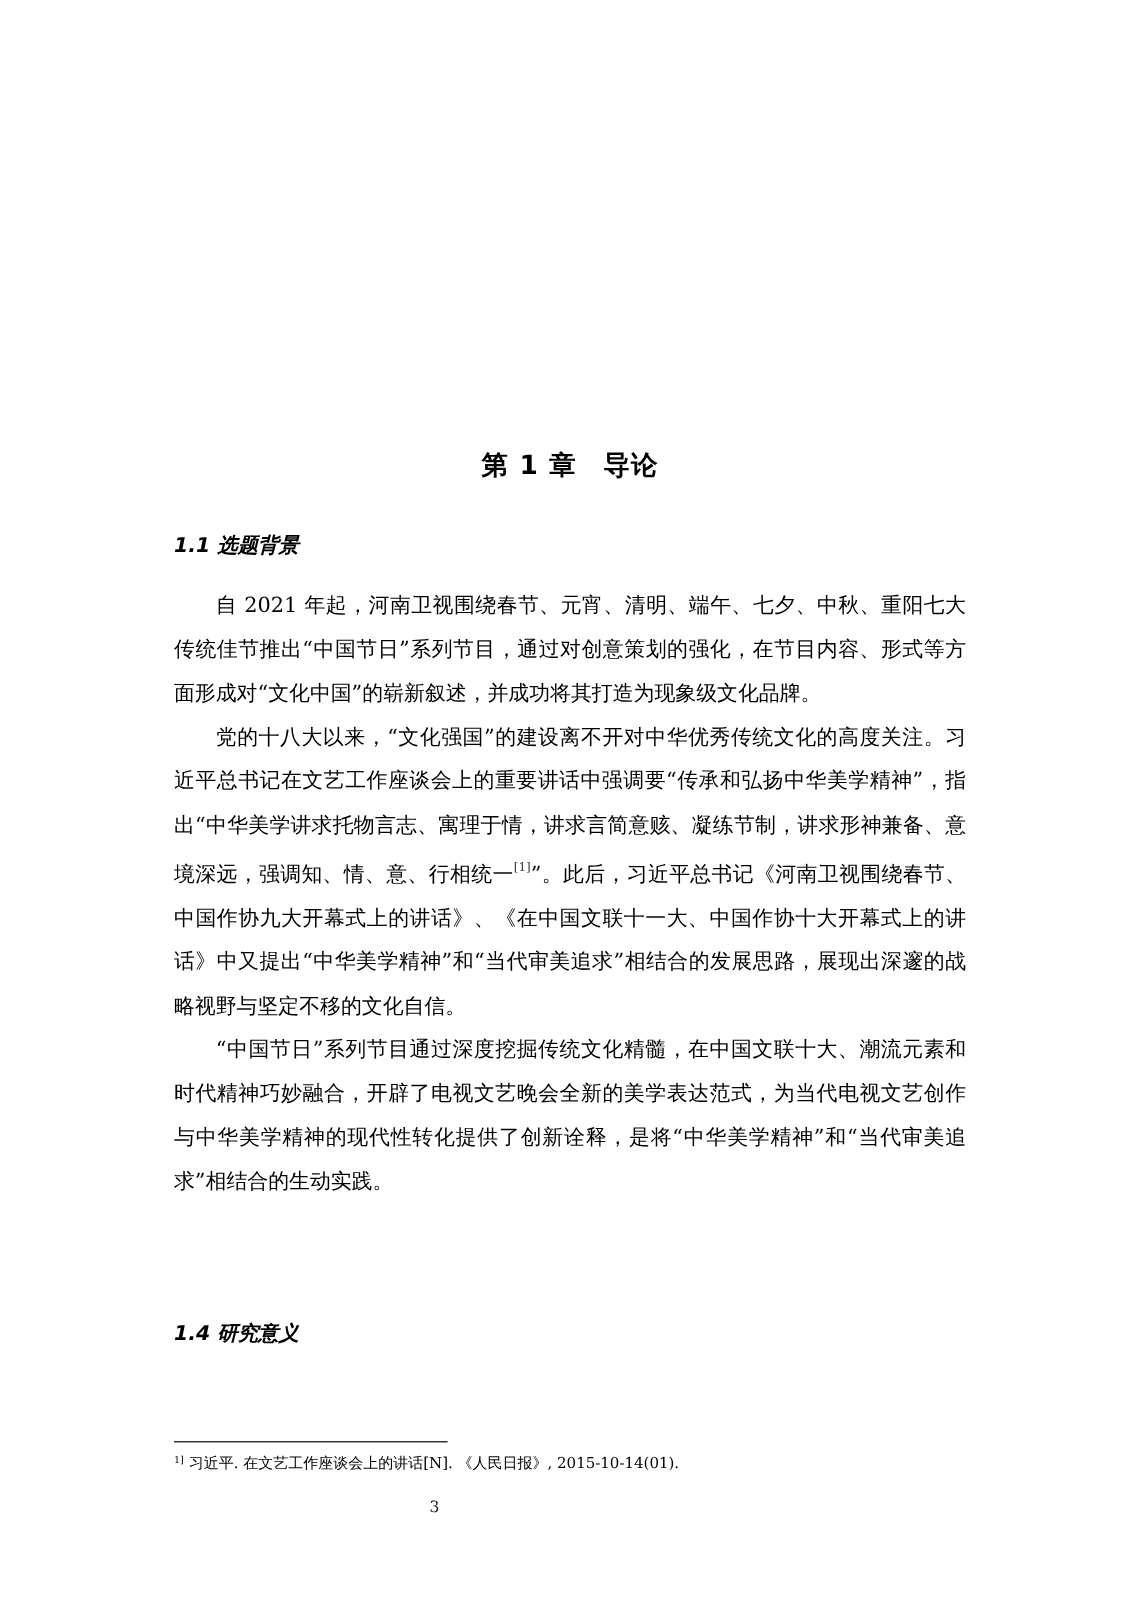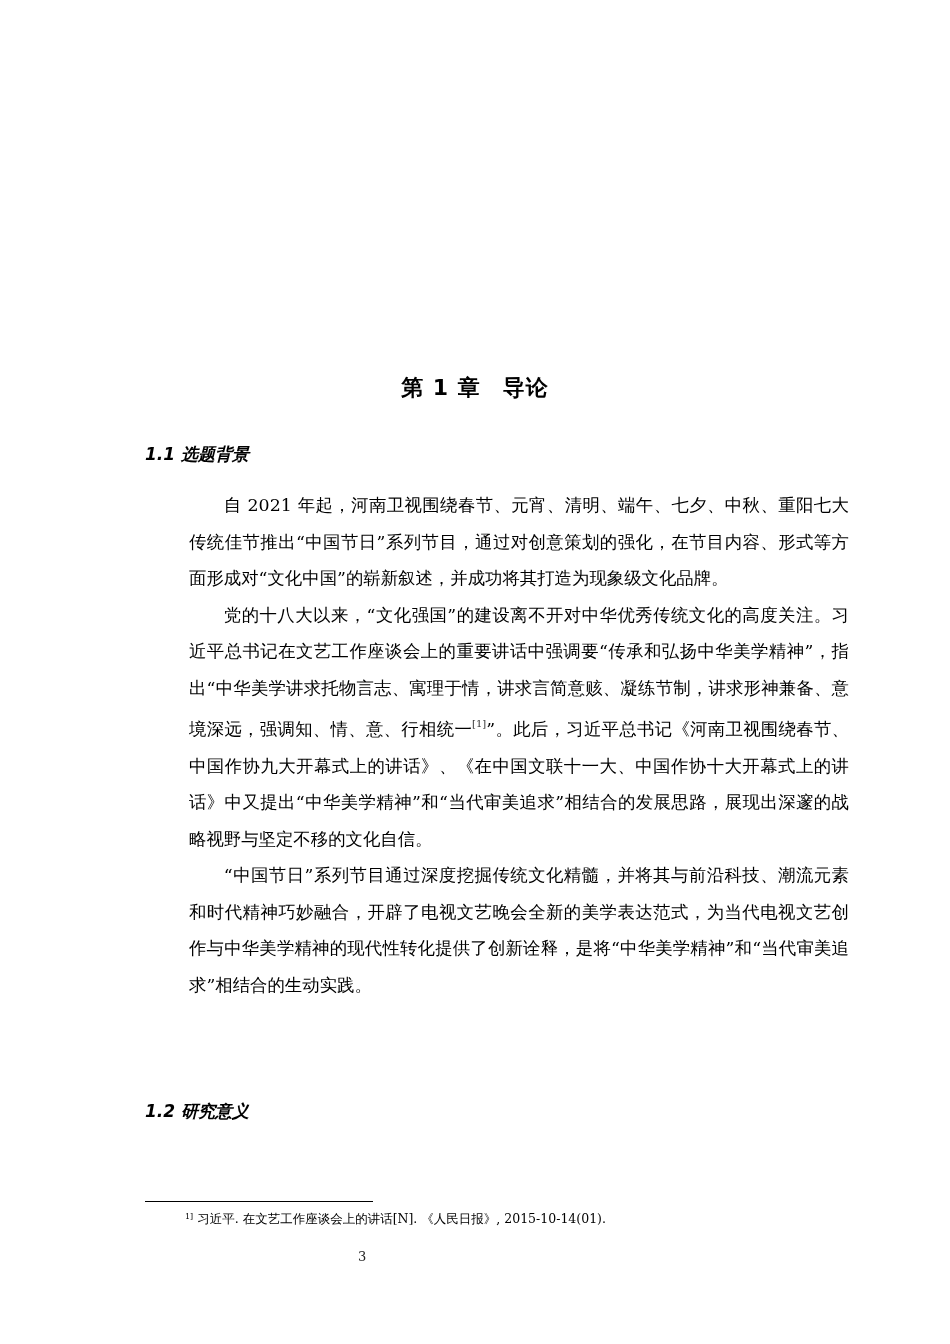--- a/index.html
+++ b/index.html
@@ -11,42 +11,42 @@
          font-size: 22px; letter-spacing: 1px; }
   .chapter-title .gap { display: inline-block; width: 22px; }
   .section-title { position: absolute; left: 145px; font-family: "DejaVu Sans", "Liberation Sans", sans-serif;
          font-weight: bold; font-size: 17px; font-style: italic; }
   .body-text { position: absolute; left: 145px; width: 660px; font-size: 17.4px; line-height: 36.5px;
          text-align: justify; }
   .body-text p { margin: 0; text-indent: 2em; }
   .sup { font-size: 10px; vertical-align: 8px; color: #333; }
   .footnote-rule { position: absolute; left: 145px; top: 1201px; width: 228px; height: 0;
          border-top: 1px solid #000; }
-  .footnote { position: absolute; left: 145px; top: 1211px; font-size: 12.5px; color: #000; margin-left: 40px; }
+  .footnote { position: absolute; left: 145px; top: 1211px; font-size: 12.5px; color: #000; }
   .footnote .fn-mark { font-size: 8px; vertical-align: 4px; }
   .page-number { position: absolute; left: 358px; top: 1249px; font-size: 13px; color: #222; }
 </style>
 </head>
 <body>
 
 <div class="page">
 
   <div class="chapter-title">
     <span>第 1 章</span><span class="gap"></span><span>导论</span>
   </div>
 
   <div class="section-title" style="top:443px;">1.1 选题背景</div>
 
-  <div class="body-text" style="top:487px;margin-left:44px;">
+  <div class="body-text" style="top:487px;">
     <p>自 2021 年起，河南卫视围绕春节、元宵、清明、端午、七夕、中秋、重阳七大传统佳节推出“中国节日”系列节目，通过对创意策划的强化，在节目内容、形式等方面形成对“文化中国”的崭新叙述，并成功将其打造为现象级文化品牌。</p>
     <p><span>党的十八大以来，“文化强国”的建设离不开对中华优秀传统文化的高度关注。习近平总书记在文艺工作座谈会上的重要讲话中强调要“传承和弘扬中华美学精神”，指出“中华美学讲求托物言志、寓理于情，讲求言简意赅、凝练节制，讲求形神兼备、意境深远，强调知、情、意、行相统一</span><span class="sup">[1]</span><span>”。此后，习近平总书记《河南卫视围绕春节、中国作协九大开幕式上的讲话》、《在中国文联十一大、中国作协十大开幕式上的讲话》中又提出“中华美学精神”和“当代审美追求”相结合的发展思路，展现出深邃的战略视野与坚定不移的文化自信。</span></p>
-    <p>“中国节日”系列节目通过深度挖掘传统文化精髓，并将其与前沿科技、潮流元素和时代精神巧妙融合，开辟了电视文艺晚会全新的美学表达范式，为当代电视文艺创作与中华美学精神的现代性转化提供了创新诠释，是将“中华美学精神”和“当代审美追求”相结合的生动实践。</p>
+    <p>“中国节日”系列节目通过深度挖掘传统文化精髓，在中国文联十大、潮流元素和时代精神巧妙融合，开辟了电视文艺晚会全新的美学表达范式，为当代电视文艺创作与中华美学精神的现代性转化提供了创新诠释，是将“中华美学精神”和“当代审美追求”相结合的生动实践。</p>
   </div>
 
-  <div class="section-title" style="top:1100px;">1.2 研究意义</div>
+  <div class="section-title" style="top:1100px;">1.4 研究意义</div>
 
   <div class="footnote-rule"></div>
   <div class="footnote">
     <span class="fn-mark">1]</span>
     <span>习近平. 在文艺工作座谈会上的讲话[N]. 《人民日报》, 2015-10-14(01).</span>
   </div>
 
   <div class="page-number">3</div>
 </div>
 

